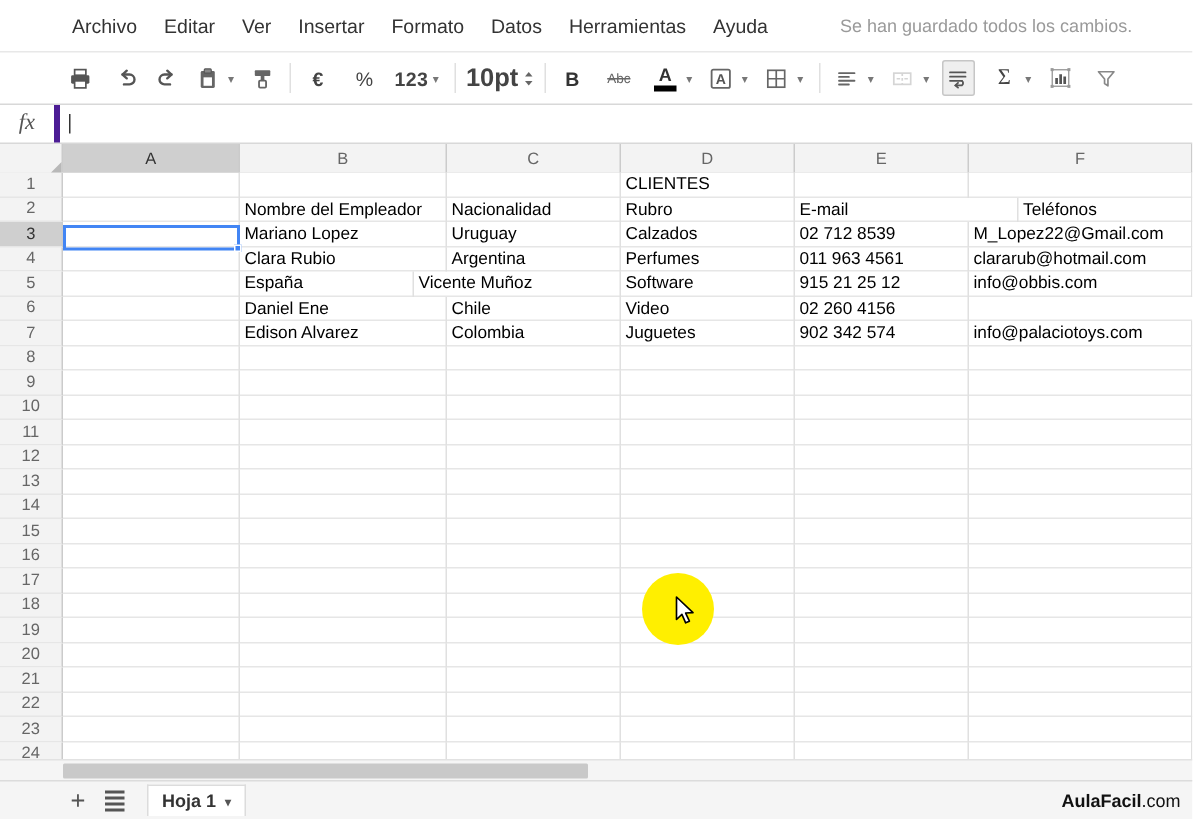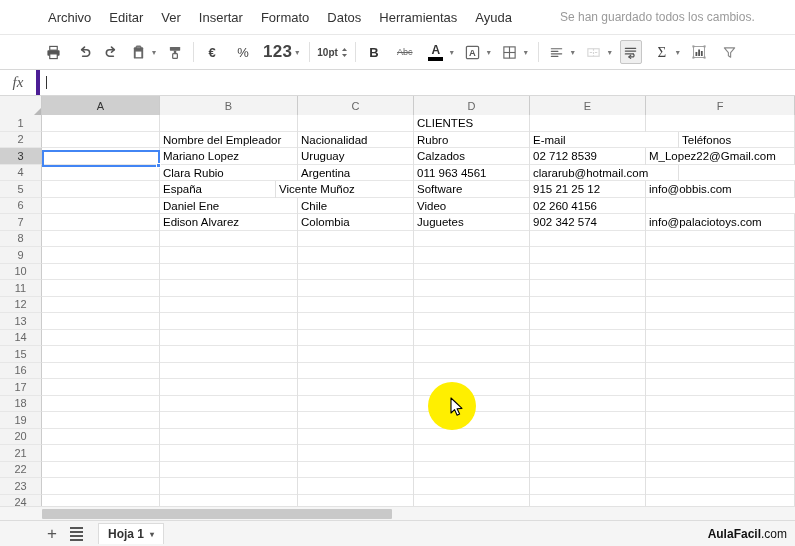--- a/index.html
+++ b/index.html
@@ -55,27 +55,27 @@
     color: #777; font-size: 8px; cursor: default;
   }
   .tb-sep {
     width: 1px; height: 20px; background: #e0e0e0; margin: 0 7px;
   }
   .gap { width: 9px; }
   .gap-sm { width: 5px; }
   .icon-svg { display: block; }
   .fs-box {
     display: flex; align-items: center; gap: 2px;
-    font-size: 10px; color: #444; font-weight: bold;
+    font-size: 17px; color: #444; font-weight: bold;
   }
   .stepper {
     display: flex; flex-direction: column; line-height: 5px;
     font-size: 7px; color: #666; margin-left: 1px;
   }
-  .num123 { font-size: 17px; color:#444; font-weight:bold; letter-spacing:0.3px;}
+  .num123 { font-size: 13px; color:#444; font-weight:bold; letter-spacing:0.3px;}
   .euro { font-size: 13px; color:#444; font-weight:bold; }
   .pct { font-size: 13px; color:#444; }
   .bold-b { font-size: 13px; font-weight: bold; color: #333; }
   .strike { font-size: 9px; color: #666; text-decoration: line-through; }
   .textcolor {
     display: flex; flex-direction: column; align-items: center; line-height: 1;
   }
   .textcolor .ltr { font-size: 12px; color:#333; font-weight:600; }
   .textcolor .bar { width: 15px; height: 4px; background: #000; margin-top: 1px; }
 
@@ -473,20 +473,21 @@
             <div class="cell" style="width: 138px;">Mariano Lopez</div>
             <div class="cell" style="width: 116px;">Uruguay</div>
             <div class="cell" style="width: 116px;">Calzados</div>
             <div class="cell" style="width: 116px;">02 712 8539</div>
             <div class="cell overflow" style="width: 149px;">M_Lopez22@Gmail.com</div>
           </div>
           <div class="grid-row">
             <div class="cell" style="width: 118px;"></div>
             <div class="cell" style="width: 138px;">Clara Rubio</div>
             <div class="cell" style="width: 116px;">Argentina</div>
+            <div class="cell" style="width: 116px;">Perfumes</div>
             <div class="cell" style="width: 116px;">011 963 4561</div>
             <div class="cell overflow" style="width: 149px;">clararub@hotmail.com</div>
           </div>
           <div class="grid-row">
             <div class="cell" style="width: 118px;"></div>
             <div class="cell" style="width: 116px;">España</div>
             <div class="cell" style="width: 138px;">Vicente Muñoz</div>
             <div class="cell" style="width: 116px;">Software</div>
             <div class="cell" style="width: 116px;">915 21 25 12</div>
             <div class="cell overflow" style="width: 149px;">info@obbis.com</div>

